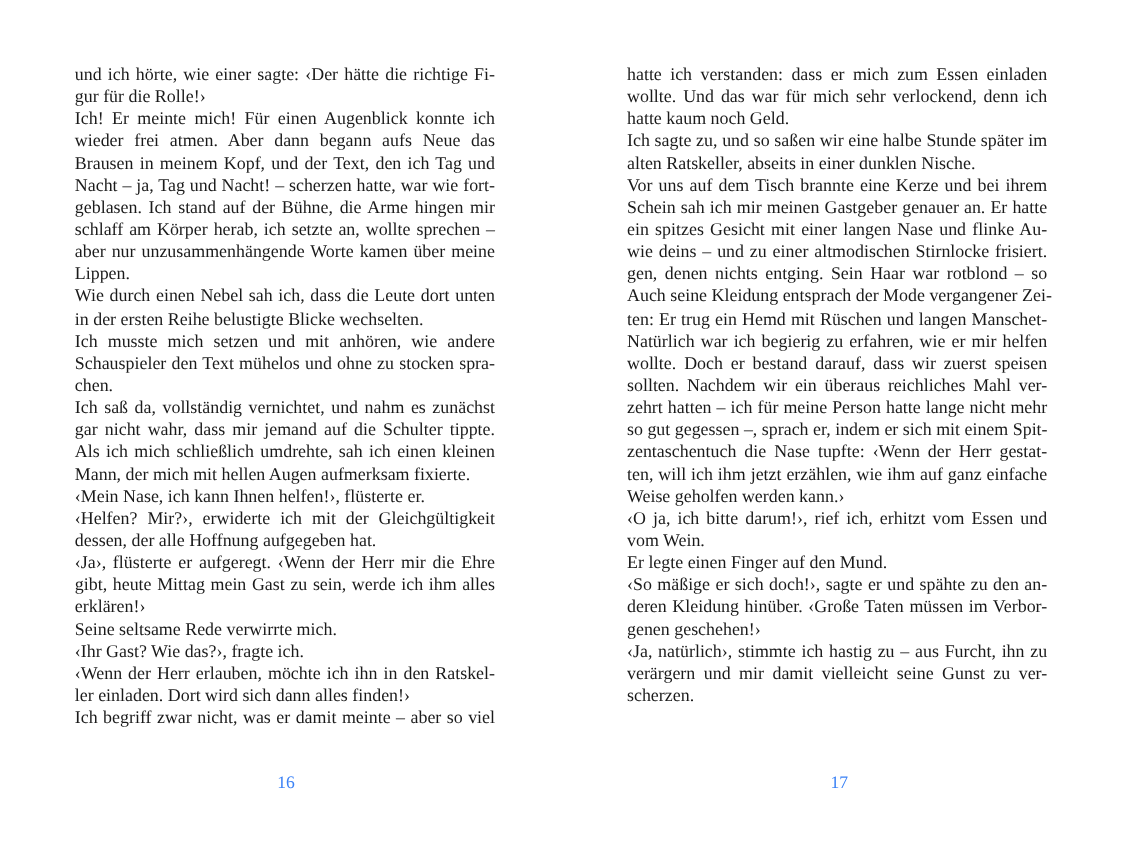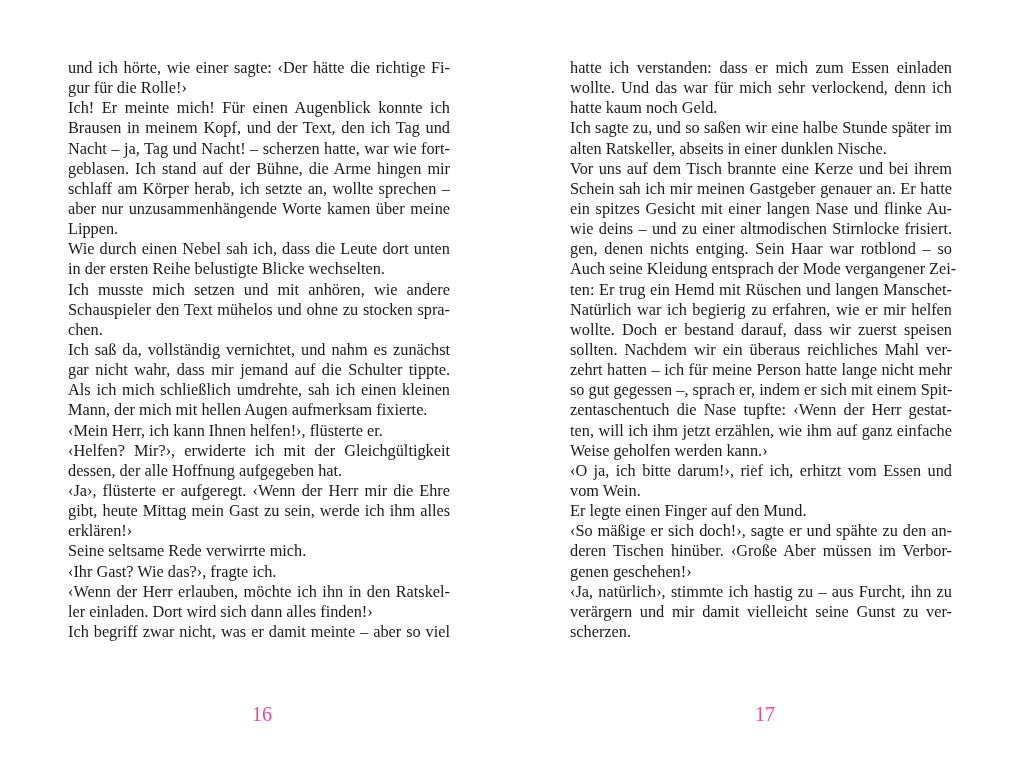--- a/index.html
+++ b/index.html
@@ -23,50 +23,51 @@
       white-space: nowrap;
       text-align: justify;
       text-align-last: justify;
       height: 20.15px;
     }
     .line.last { text-align-last: left; }
     .page-number {
       position: absolute;
       top: 703px;
       font-family: "Liberation Serif", "DejaVu Serif", serif;
-      font-size: 20px;
-      color: #ec4899;
+      font-size: 16px;
+      color: #3b82f6;
     }
     .page-left .page-number { left: 252px; }
     .page-right .page-number { left: 245px; }
   </style>
 </head>
 <body>
 
 <div class="page page-left">
   <div class="text-block" id="left-text">
       <span class="line">und ich hörte, wie einer sagte: ‹Der hätte die richtige Fi-</span>
       <span class="line last">gur für die Rolle!›</span>
       <span class="line">Ich! Er meinte mich! Für einen Augenblick konnte ich</span>
+      <span class="line">wieder frei atmen. Aber dann begann aufs Neue das</span>
       <span class="line">Brausen in meinem Kopf, und der Text, den ich Tag und</span>
       <span class="line">Nacht – ja, Tag und Nacht! – scherzen hatte, war wie fort-</span>
       <span class="line">geblasen. Ich stand auf der Bühne, die Arme hingen mir</span>
       <span class="line">schlaff am Körper herab, ich setzte an, wollte sprechen –</span>
       <span class="line">aber nur unzusammenhängende Worte kamen über meine</span>
       <span class="line last">Lippen.</span>
       <span class="line">Wie durch einen Nebel sah ich, dass die Leute dort unten</span>
       <span class="line last">in der ersten Reihe belustigte Blicke wechselten.</span>
       <span class="line">Ich musste mich setzen und mit anhören, wie andere</span>
       <span class="line">Schauspieler den Text mühelos und ohne zu stocken spra-</span>
       <span class="line last">chen.</span>
       <span class="line">Ich saß da, vollständig vernichtet, und nahm es zunächst</span>
       <span class="line">gar nicht wahr, dass mir jemand auf die Schulter tippte.</span>
       <span class="line">Als ich mich schließlich umdrehte, sah ich einen kleinen</span>
       <span class="line last">Mann, der mich mit hellen Augen aufmerksam fixierte.</span>
-      <span class="line last">‹Mein Herr, ich kann Ihnen helfen!›, flüsterte er.</span>
+      <span class="line last">‹Mein Nase, ich kann Ihnen helfen!›, flüsterte er.</span>
       <span class="line">‹Helfen? Mir?›, erwiderte ich mit der Gleichgültigkeit</span>
       <span class="line last">dessen, der alle Hoffnung aufgegeben hat.</span>
       <span class="line">‹Ja›, flüsterte er aufgeregt. ‹Wenn der Herr mir die Ehre</span>
       <span class="line">gibt, heute Mittag mein Gast zu sein, werde ich ihm alles</span>
       <span class="line last">erklären!›</span>
       <span class="line last">Seine seltsame Rede verwirrte mich.</span>
       <span class="line last">‹Ihr Gast? Wie das?›, fragte ich.</span>
       <span class="line">‹Wenn der Herr erlauben, möchte ich ihn in den Ratskel-</span>
       <span class="line last">ler einladen. Dort wird sich dann alles finden!›</span>
       <span class="line">Ich begriff zwar nicht, was er damit meinte – aber so viel</span>
@@ -93,20 +94,20 @@
       <span class="line">sollten. Nachdem wir ein überaus reichliches Mahl ver-</span>
       <span class="line">zehrt hatten – ich für meine Person hatte lange nicht mehr</span>
       <span class="line">so gut gegessen –, sprach er, indem er sich mit einem Spit-</span>
       <span class="line">zentaschentuch die Nase tupfte: ‹Wenn der Herr gestat-</span>
       <span class="line">ten, will ich ihm jetzt erzählen, wie ihm auf ganz einfache</span>
       <span class="line last">Weise geholfen werden kann.›</span>
       <span class="line">‹O ja, ich bitte darum!›, rief ich, erhitzt vom Essen und</span>
       <span class="line last">vom Wein.</span>
       <span class="line last">Er legte einen Finger auf den Mund.</span>
       <span class="line">‹So mäßige er sich doch!›, sagte er und spähte zu den an-</span>
-      <span class="line">deren Tischen hinüber. ‹Große Aber müssen im Verbor-</span>
+      <span class="line">deren Kleidung hinüber. ‹Große Taten müssen im Verbor-</span>
       <span class="line last">genen geschehen!›</span>
       <span class="line">‹Ja, natürlich›, stimmte ich hastig zu – aus Furcht, ihn zu</span>
       <span class="line">verärgern und mir damit vielleicht seine Gunst zu ver-</span>
       <span class="line last">scherzen.</span>
     </div>
   <div class="page-number">17</div>
 </div>
 
 </body></html>

